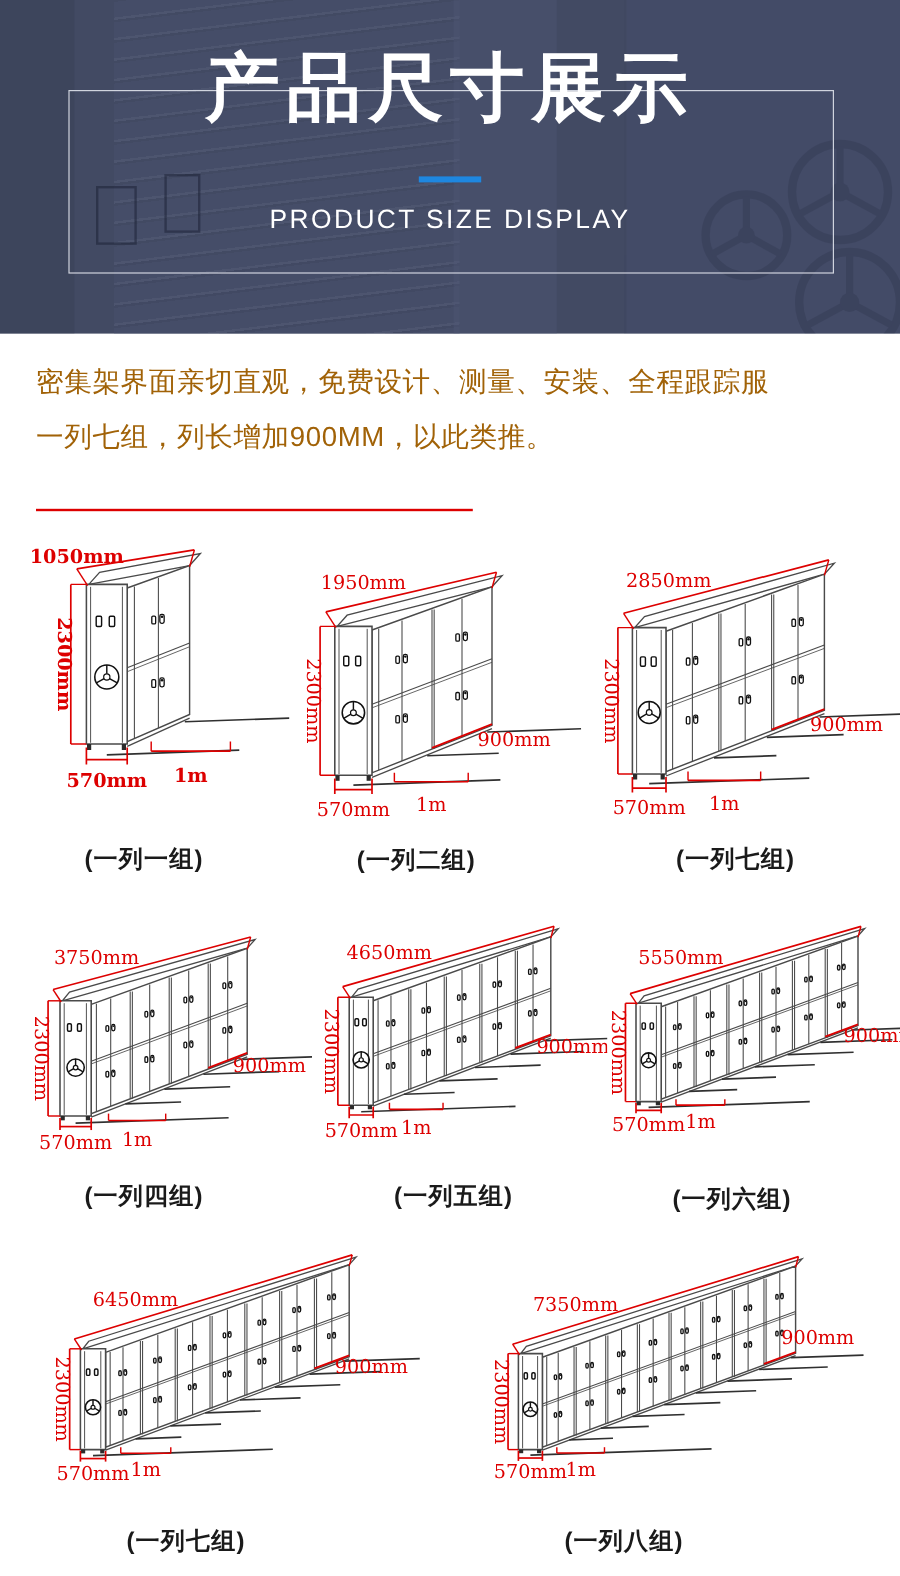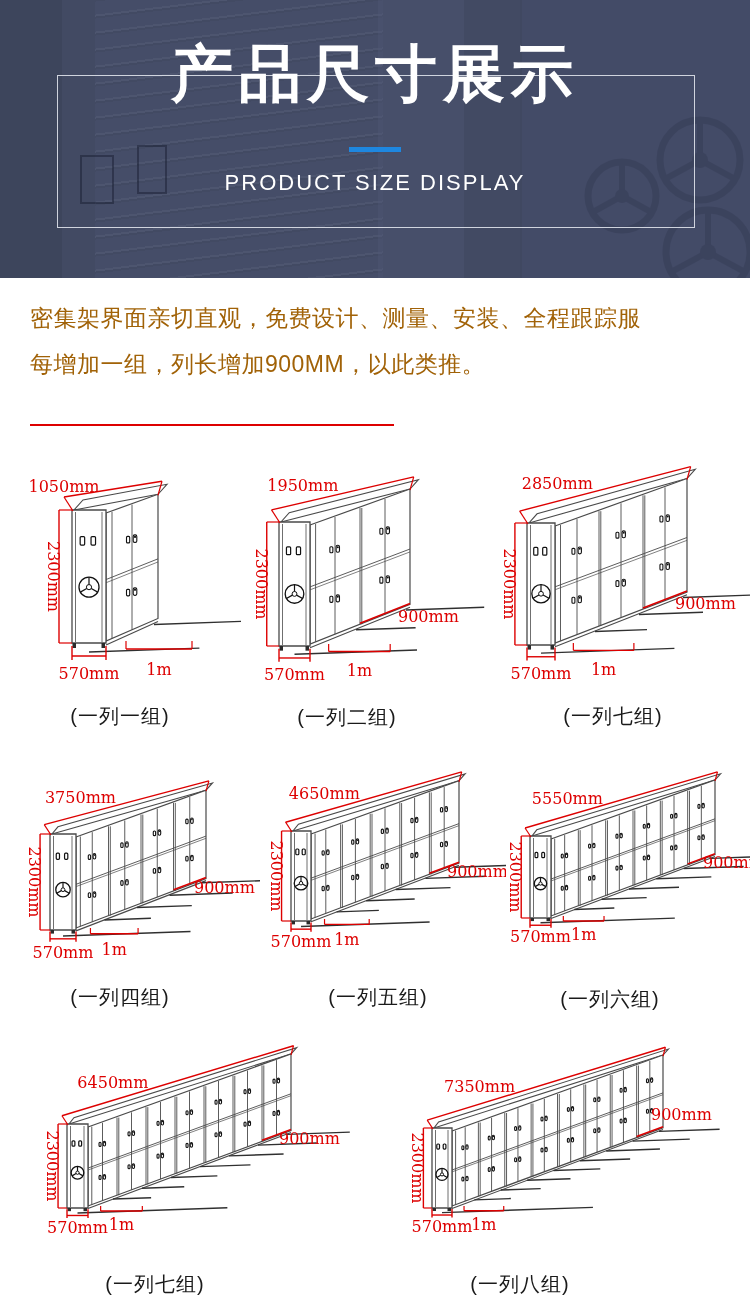--- a/index.html
+++ b/index.html
@@ -25,21 +25,21 @@
 
   
   #intro{position:absolute;left:30px;top:295px;width:700px;font-size:23px;line-height:46px;
          color:#a16207;letter-spacing:.5px;}
   #intro-underline{position:absolute;left:30px;top:424px;width:364px;height:2px;background:#dd0000;}
 
   
   .diag{position:absolute;margin:0;padding:0;}
   .diag svg{display:block;}
   .cap{position:absolute;transform:translate(-50%,-50%);white-space:nowrap;
-       font-size:20px;color:#1a1a1a;letter-spacing:1px;}
+       font-size:20px;color:#1a1a1a;letter-spacing:1px;font-weight:bold;}
 </style>
 </head>
 <body>
 
 <div id="page">
 
   <div id="header">
     <div class="bg-left"></div>
     <div class="bg-rack"></div>
     <div class="bg-band"></div>
@@ -70,25 +70,25 @@
       </g>
     </svg>
     <div id="title-frame"></div>
     <h1 id="main-title" style="margin:0;position:absolute;">产品尺寸展示</h1>
     <div id="title-divider"></div>
     <div id="sub-title">PRODUCT SIZE DISPLAY</div>
   </div>
 
   <div id="intro">
     <div>密集架界面亲切直观，免费设计、测量、安装、全程跟踪服</div>
-    <div>每增加一组，列长增加900MM，以此类推。</div>
+    <div>一列七组，列长增加900MM，以此类推。</div>
   </div>
   <div id="intro-underline"></div>
 
-  <figure class="diag" style="left: 8px; top: 455px;">
+  <figure class="diag" style="left: 8px; top: 432px; font-weight: bold;">
       <svg width="236" height="240" viewBox="0 0 236 240">
         <polygon points="66,55 150,39.28 159,29.28 75,45" fill="#ffffff" stroke="#4a4a4a" stroke-width="1.1"></polygon>
         <polygon points="98,58 150,39.28 150,163.44 98,186" fill="#ffffff" stroke="#4a4a4a" stroke-width="1.2"></polygon>
         <line x1="98" y1="190" x2="150" y2="166.44" stroke="#4a4a4a" stroke-width="1.1"></line>
         <polygon points="64,55 98,55 98,188 64,188" fill="#ffffff" stroke="#4a4a4a" stroke-width="1.3"></polygon>
         <line x1="67.5" y1="57" x2="67.5" y2="187" stroke="#4a4a4a" stroke-width="0.8"></line>
         <line x1="94" y1="57" x2="94" y2="187" stroke="#4a4a4a" stroke-width="0.8"></line>
         <rect x="64.5" y="188" width="3.5" height="5" fill="#2b2b2b"></rect>
         <rect x="93.5" y="188" width="3.5" height="5" fill="#2b2b2b"></rect>
         <rect x="72.16" y="81.6" width="4.5" height="8.5" rx="1" fill="none" stroke="#111" stroke-width="1.2"></rect>

